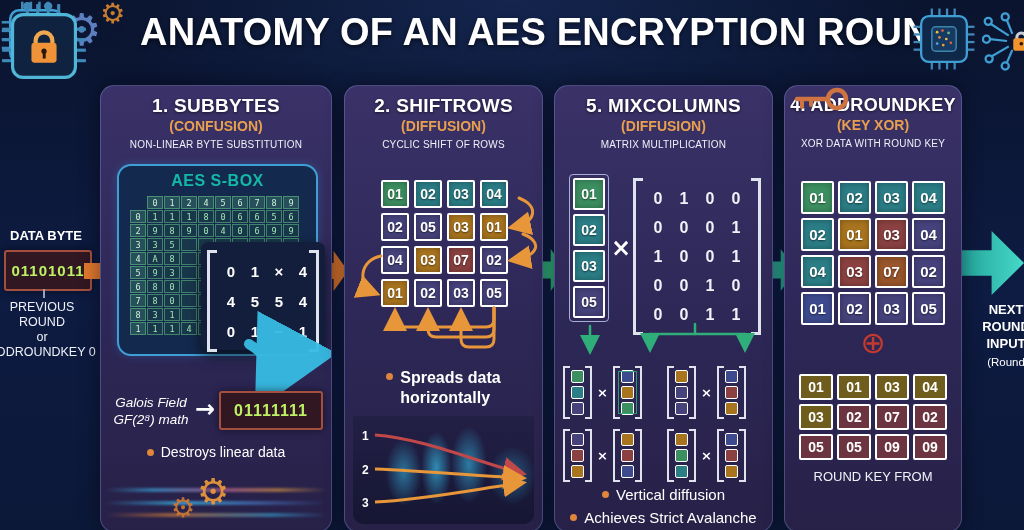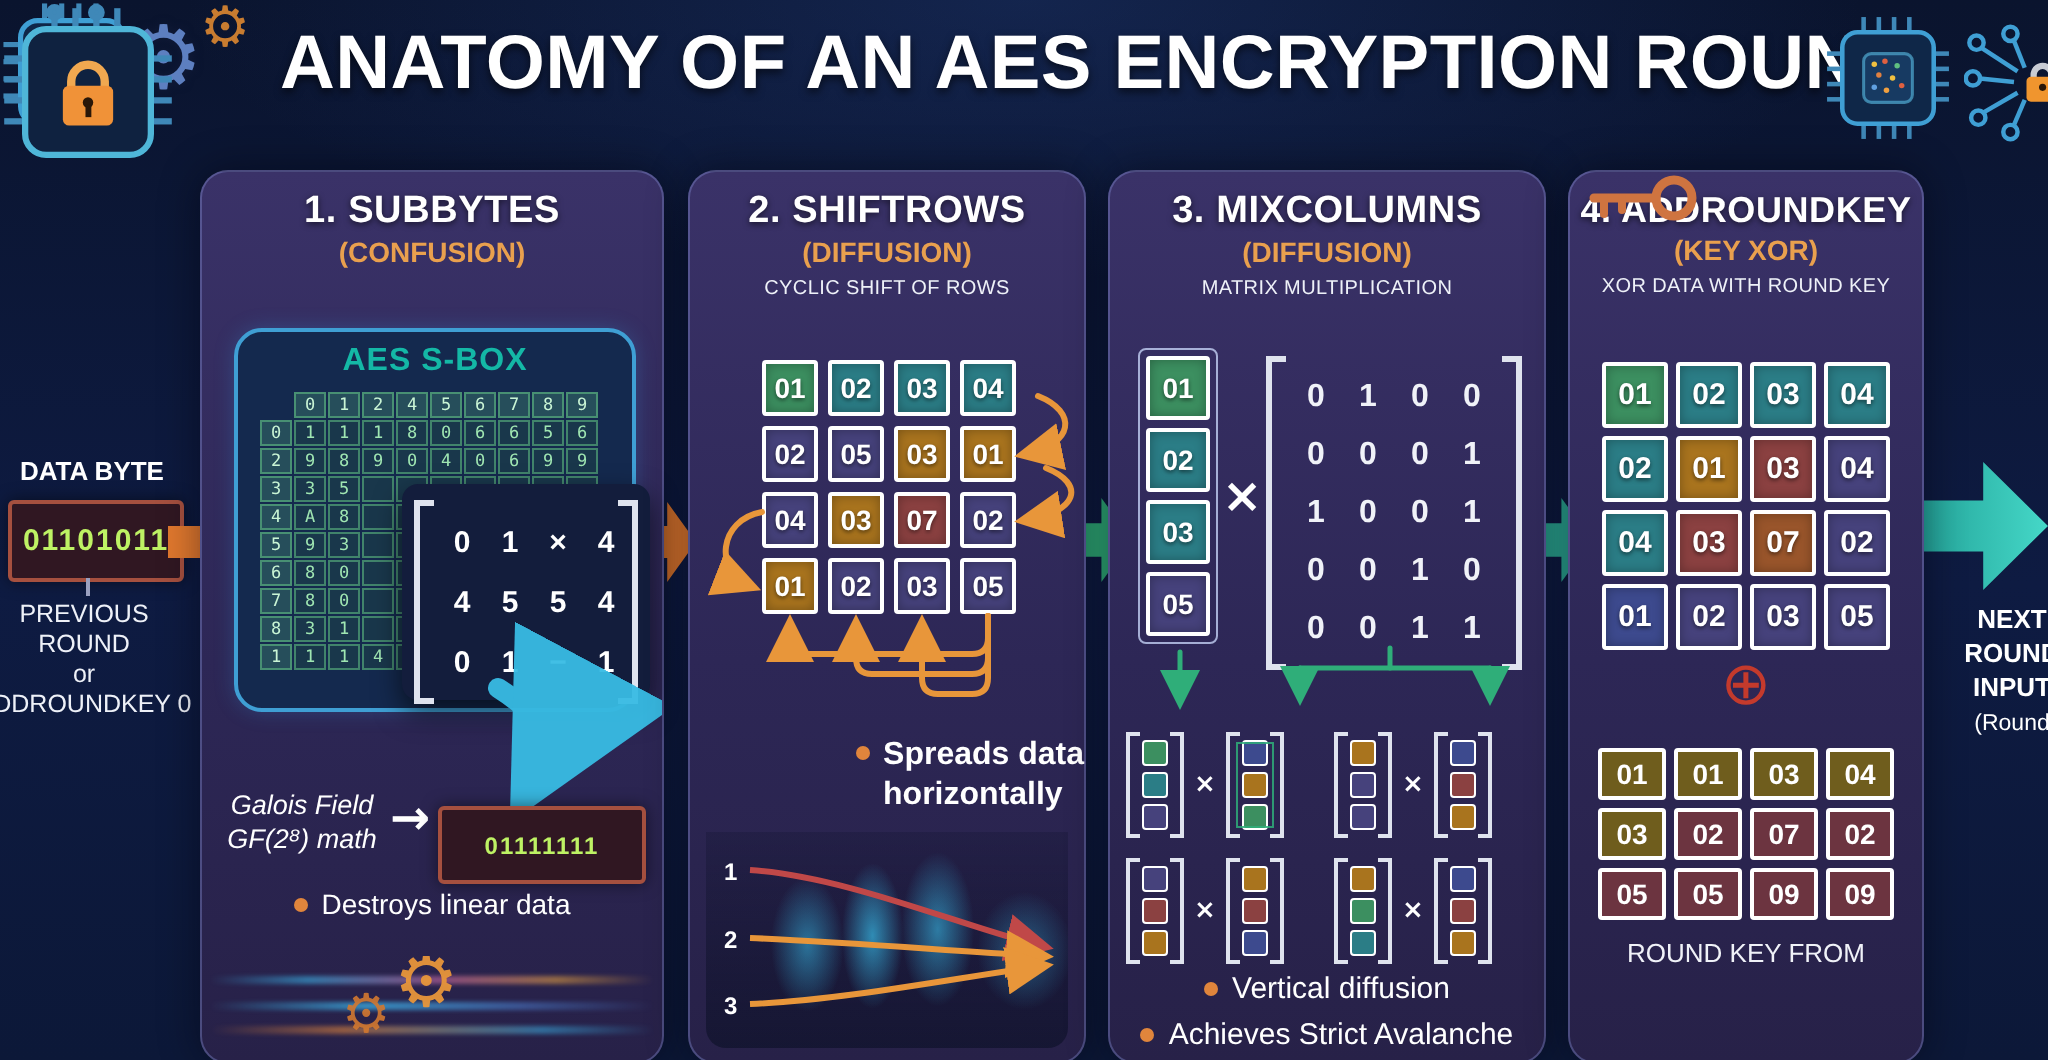--- a/index.html
+++ b/index.html
@@ -64,36 +64,36 @@
   .brk::after{right:0;border-left:none;}
   .mx-grid{gap:0;--cw:24px;}
   .mx{height:30px;color:#fff;font-size:15px;font-weight:bold;}
   .galois{position:absolute;left:4px;top:308px;width:92px;text-align:center;
     font-size:13.5px;line-height:17px;color:#fff;font-style:italic;}
   .gar{position:absolute;left:94px;top:309px;font-family:"DejaVu Sans",sans-serif;
     font-size:24px;font-weight:bold;color:#fff;}
   .bytebox{position:absolute;display:flex;align-items:center;justify-content:center;
     background:#301722;border:2px solid #a5503f;border-radius:3px;color:#bef264;
     font-weight:bold;letter-spacing:1px;box-shadow:0 0 8px rgba(0,0,0,.5);}
-  .outbox{left:118px;top:317px;width:100px;height:35px;font-size:12px;}
+  .outbox{left:118px;top:305px;width:100px;height:35px;font-size:16px;}
   .bullet{position:absolute;display:flex;align-items:flex-start;justify-content:center;gap:7px;color:#fff;}
   .dot{width:7px;height:7px;border-radius:50%;background:#e0853c;flex:0 0 auto;margin-top:5px;}
   .b1{left:0;right:0;top:358px;font-size:14px;}
   .deco1{position:absolute;left:4px;right:4px;top:392px;height:50px;overflow:hidden;}
   .streak{position:absolute;left:0;right:0;height:4px;filter:blur(1px);}
   .s1{top:10px;background:linear-gradient(90deg,transparent,rgba(63,200,255,.5) 22%,rgba(255,128,192,.45) 52%,rgba(255,176,64,.5) 78%,transparent);}
   .s2{top:23px;background:linear-gradient(90deg,transparent,rgba(63,200,255,.65) 35%,rgba(90,160,255,.4) 70%,transparent);}
   .s3{top:35px;background:linear-gradient(90deg,transparent,rgba(255,150,60,.5) 30%,rgba(63,200,255,.45) 75%,transparent);}
   .deco-gear1{position:absolute;left:92px;top:-4px;font-family:"DejaVu Sans",sans-serif;
     font-size:36px;line-height:1;color:rgba(232,150,58,.95);}
   .deco-gear2{position:absolute;left:66px;top:16px;font-family:"DejaVu Sans",sans-serif;
     font-size:27px;line-height:1;color:rgba(210,120,48,.9);}
   
   .sr-grid{position:absolute;left:36px;top:94px;gap:5px;--cw:28px;--ch:28px;}
-  .b2{left:0;right:0;top:282px;font-size:16px;line-height:20px;font-weight:bold;justify-content:flex-end;}
+  .b2{left:0;right:0;top:282px;font-size:16px;line-height:20px;font-weight:bold;}
   .viz{position:absolute;left:8px;right:8px;top:330px;height:108px;border-radius:0 0 10px 10px;overflow:hidden;
     background:
       radial-gradient(ellipse 26px 48px at 28% 52%, rgba(56,188,232,.55), transparent 70%),
       radial-gradient(ellipse 22px 52px at 46% 48%, rgba(56,188,232,.7), transparent 70%),
       radial-gradient(ellipse 26px 55px at 64% 45%, rgba(56,188,232,.6), transparent 70%),
       radial-gradient(ellipse 34px 42px at 88% 55%, rgba(56,188,232,.4), transparent 70%),
       linear-gradient(180deg, rgba(8,14,34,.2), rgba(8,14,34,.55));}
   .fl{position:absolute;font-size:12px;font-weight:bold;color:#fff;}
   .fl1{left:9px;top:13px;}.fl2{left:9px;top:47px;}.fl3{left:9px;top:80px;}
   
@@ -271,20 +271,21 @@
       <div>NEXT</div>
       <div>ROUND</div>
       <div>INPUT</div>
       <div>(Round</div>
     </div>
 
   <div class="panel" id="p1">
     <div class="phead">
       <div class="ptitle">1. SUBBYTES</div>
       <div class="ptag">(CONFUSION)</div>
+      <div class="psub">NON-LINEAR BYTE SUBSTITUTION</div>
     </div>
     <div class="sbox">
       <div class="sbox-title">AES S-BOX</div>
       <div class="sb-grid dgrid" style="grid-template-columns: repeat(10, var(--cw, auto));">
           <div class="gc sbc sbe"></div>
           <div class="gc sbc sbh">0</div>
           <div class="gc sbc sbh">1</div>
           <div class="gc sbc sbh">2</div>
           <div class="gc sbc sbh">4</div>
           <div class="gc sbc sbh">5</div>
@@ -490,21 +491,21 @@
         </defs>
         <path d="M22,19 C70,22 130,48 168,57" fill="none" stroke="#c04848" stroke-width="3" marker-end="url(#mr3)"></path>
         <path d="M22,53 C70,55 130,60 168,62" fill="none" stroke="#e8963a" stroke-width="3" marker-end="url(#mo3)"></path>
         <path d="M22,86 C70,84 130,72 168,67" fill="none" stroke="#e8963a" stroke-width="3" marker-end="url(#mo3)"></path>
       </svg>
     </div>
   </div>
 
   <div class="panel" id="p3">
     <div class="phead">
-      <div class="ptitle">3. MIXCOLUMNS</div>
+      <div class="ptitle">5. MIXCOLUMNS</div>
       <div class="ptag">(DIFFUSION)</div>
       <div class="psub">MATRIX MULTIPLICATION</div>
     </div>
     <div class="mc-vecwrap">
       <div class="mc-vec dgrid" style="grid-template-columns: repeat(1, var(--cw, auto));">
           <div class="gc bc g">01</div>
           <div class="gc bc t">02</div>
           <div class="gc bc t">03</div>
           <div class="gc bc p">05</div>
         </div>

